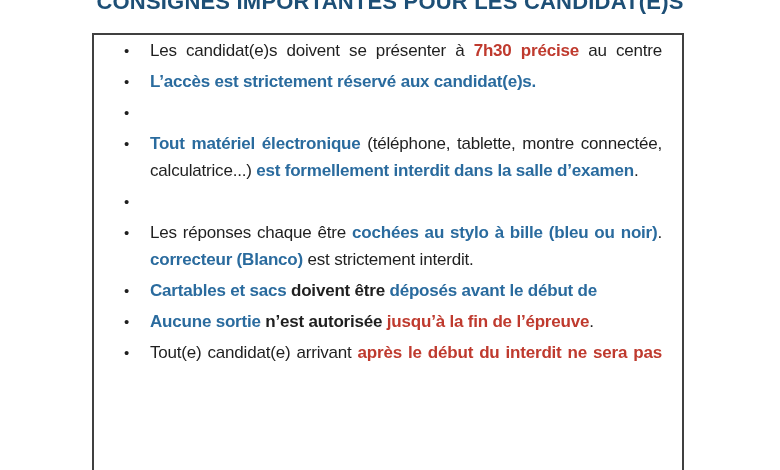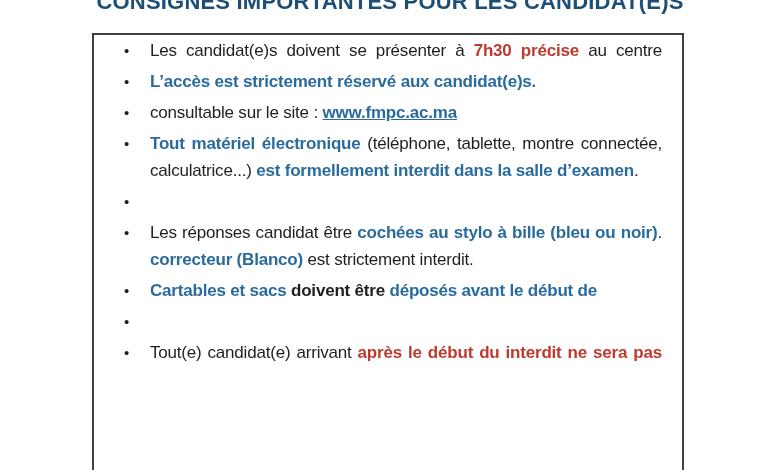--- a/index.html
+++ b/index.html
@@ -78,48 +78,50 @@
       </div>
       <div class="bullet">
         <span class="dot">•</span>
         <div class="lines">
           <div class="line"><span class="seg c-blue bold">L’accès est strictement réservé aux candidat(e)s.</span></div>
         </div>
       </div>
       <div class="bullet">
         <span class="dot">•</span>
         <div class="lines">
-          <div class="line"><span class="seg c-black">consultable sur le site : </span><span class="seg c-blue bold und">www.fmpc.ac.ma</span></div>
         </div>
       </div>
       <div class="bullet">
         <span class="dot">•</span>
         <div class="lines">
           <div class="line just"><span class="seg c-blue bold">Tout matériel électronique</span><span class="seg c-black"> (téléphone, tablette, montre connectée, ordinateur,</span></div>
           <div class="line"><span class="seg c-black">calculatrice...) </span><span class="seg c-blue bold">est formellement interdit dans la salle d’examen</span><span class="seg c-black">.</span></div>
         </div>
       </div>
       <div class="bullet">
         <span class="dot">•</span>
       </div>
       <div class="bullet">
         <span class="dot">•</span>
         <div class="lines">
-          <div class="line just"><span class="seg c-black">Les réponses candidat être </span><span class="seg c-blue bold">cochées au stylo à bille (bleu ou noir)</span><span class="seg c-black">. L’usage de</span></div>
+          <div class="line just"><span class="seg c-black">Les réponses chaque être </span><span class="seg c-blue bold">cochées au stylo à bille (bleu ou noir)</span><span class="seg c-black">. L’usage de</span></div>
           <div class="line"><span class="seg c-blue bold">correcteur (Blanco)</span><span class="seg c-black"> est strictement interdit.</span></div>
         </div>
       </div>
       <div class="bullet">
         <span class="dot">•</span>
         <div class="lines">
           <div class="line"><span class="seg c-blue bold">Cartables et sacs </span><span class="seg c-black bold">doivent être </span><span class="seg c-blue bold">déposés avant le début de l’épreuve</span><span class="seg c-black bold">.</span></div>
         </div>
       </div>
       <div class="bullet">
         <span class="dot">•</span>
+        <div class="lines">
+          <div class="line"><span class="seg c-blue bold">Aucune sortie </span><span class="seg c-black bold">n’est autorisée </span><span class="seg c-red bold">jusqu’à la fin de l’épreuve</span><span class="seg c-black">.</span></div>
+        </div>
       </div>
       <div class="bullet">
         <span class="dot">•</span>
         <div class="lines">
           <div class="line just"><span class="seg c-black">Tout(e) candidat(e) arrivant </span><span class="seg c-red bold">après le début du interdit ne sera pas admis(e) à</span></div>
         </div>
       </div>
     </div>
 </div>
 

